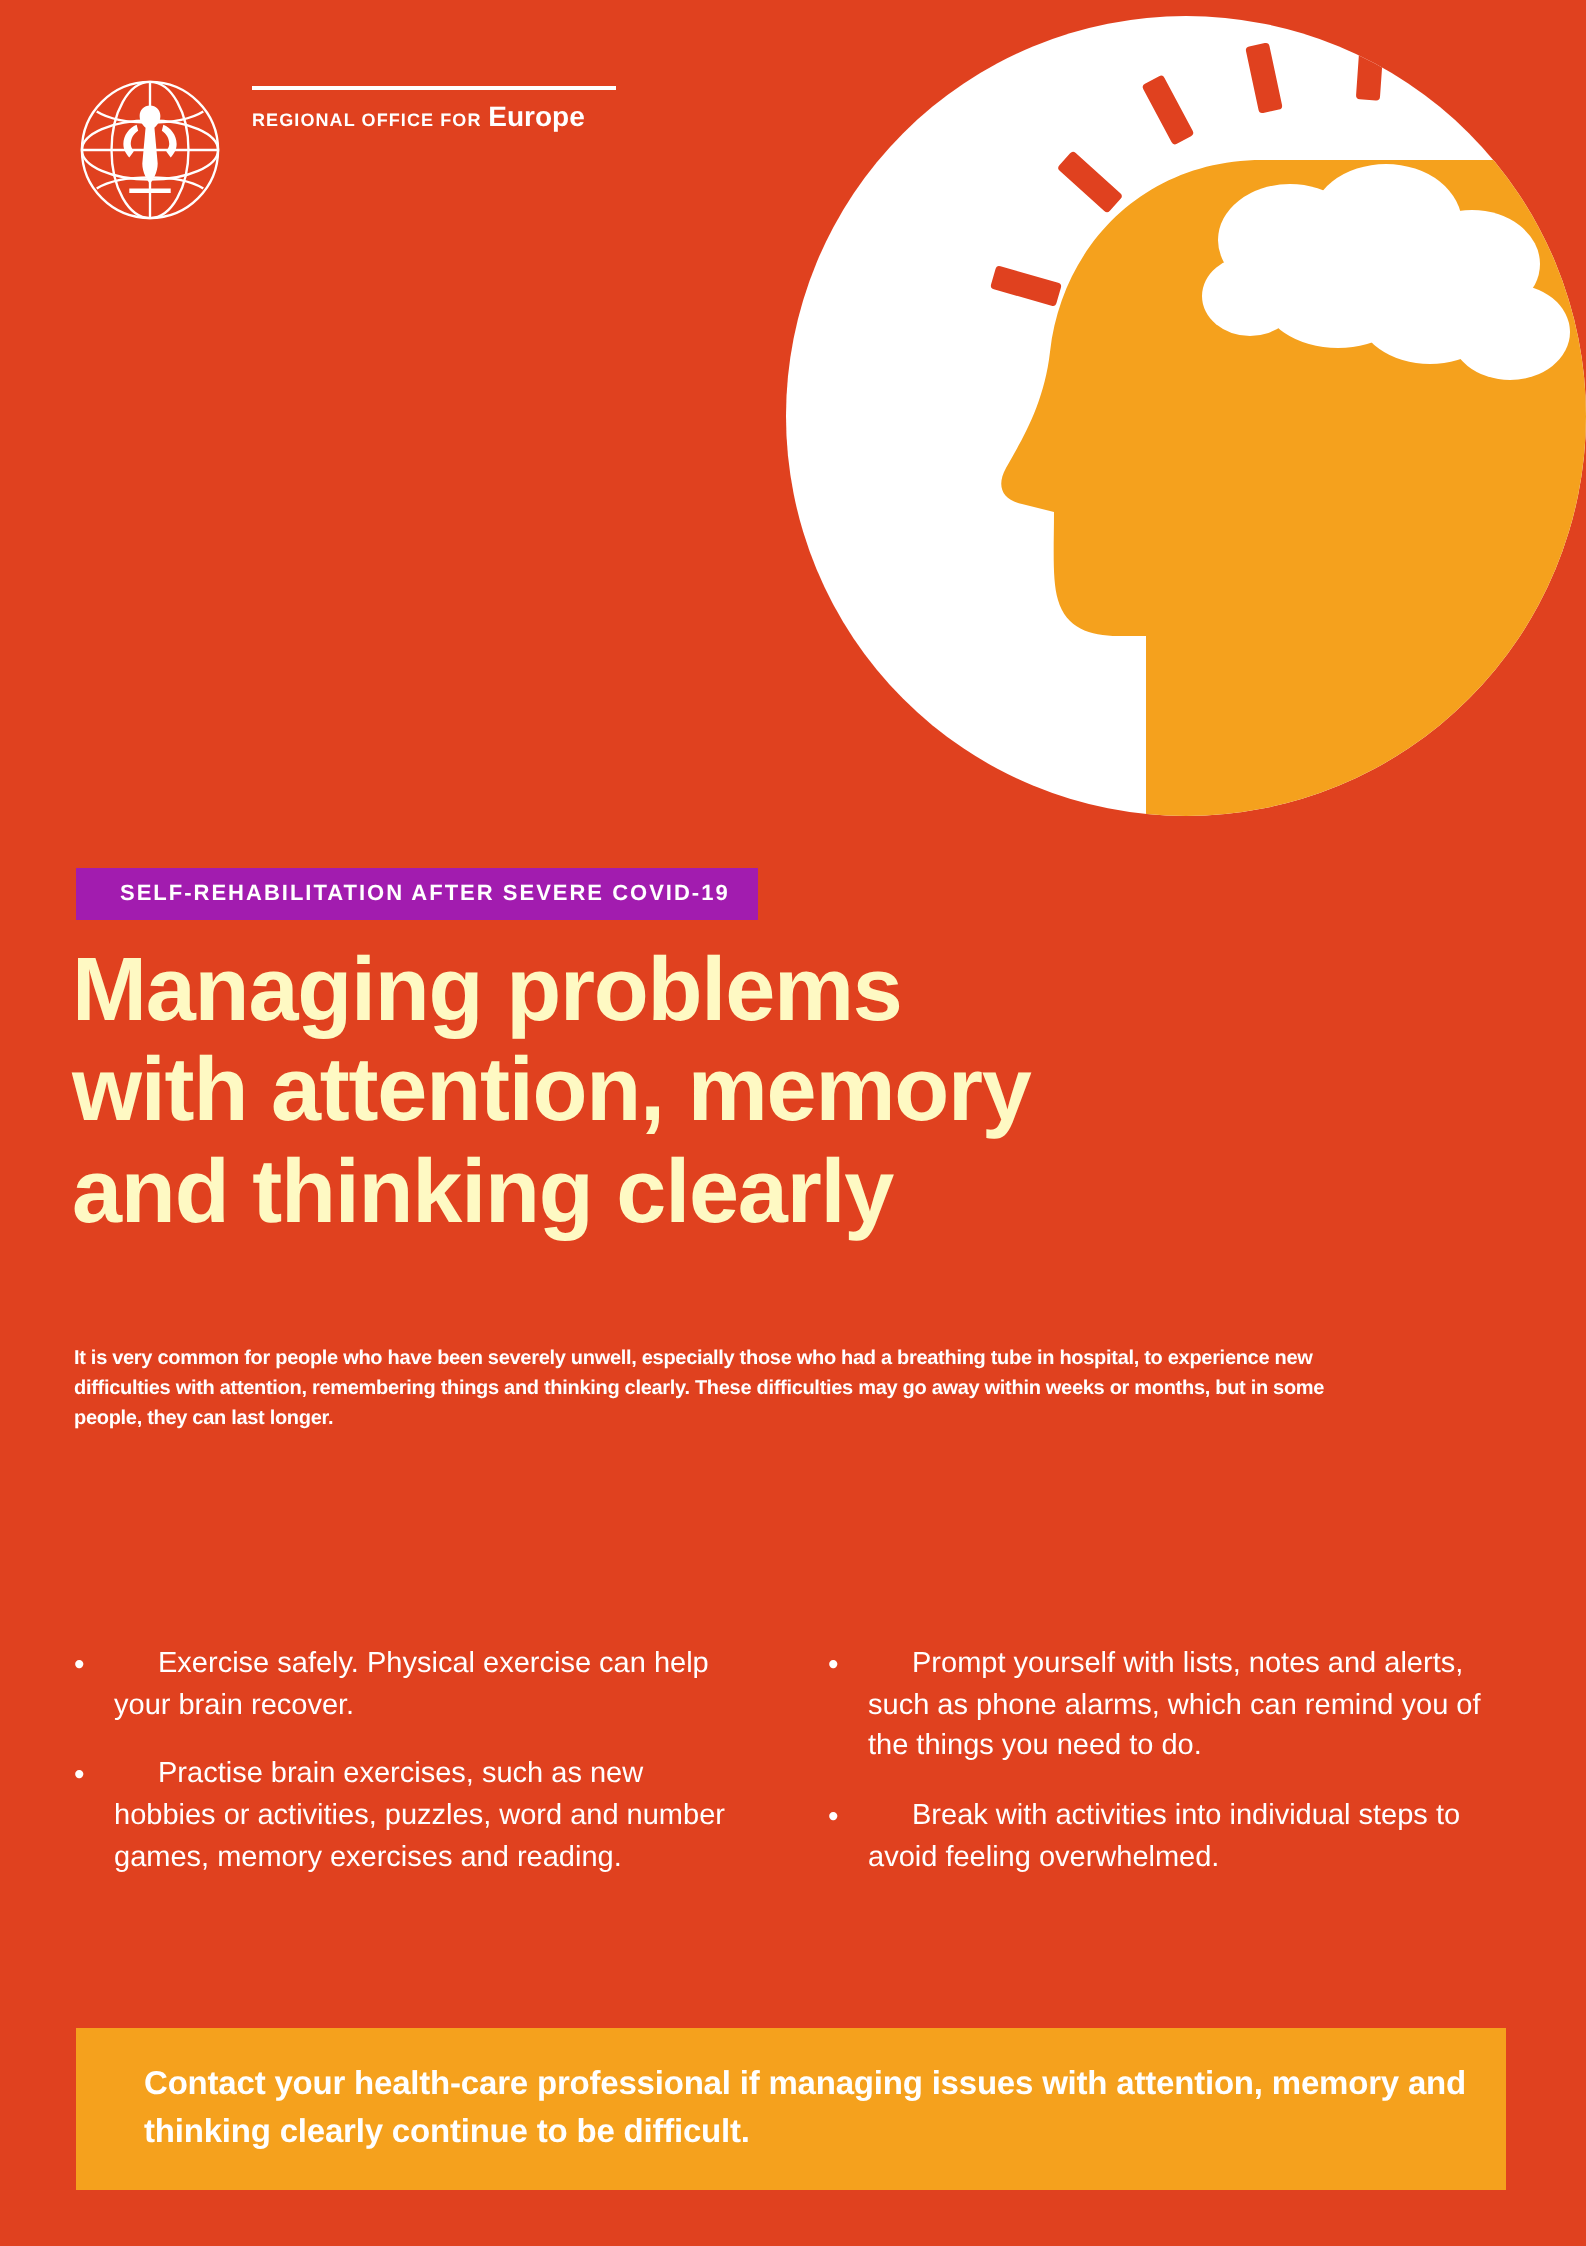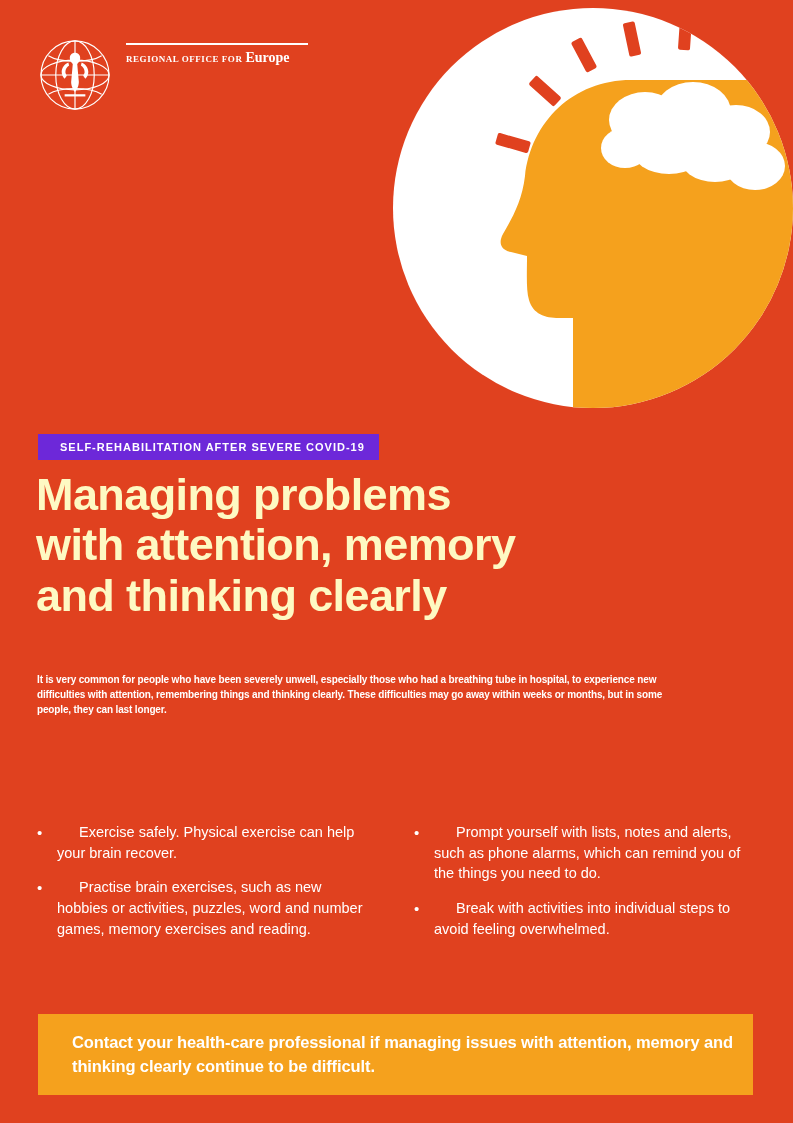--- a/index.html
+++ b/index.html
@@ -43,21 +43,20 @@
   .logo-rule {
     width: 182px;
     height: 1.5px;
     background: #ffffff;
     margin: 7px 0 5px 0;
   }
   .logo-region {
     font-size: 10.5px;
     letter-spacing: 0.4px;
     font-weight: bold;
-    font-family: Liberation Serif, serif;
   }
   .logo-region .region-small {
     font-size: 9px;
     font-weight: bold;
     letter-spacing: 0.55px;
   }
   .logo-region .region-name {
     font-size: 14px;
     font-weight: bold;
     letter-spacing: 0;
@@ -84,21 +83,21 @@
     position: absolute;
     top: 0;
     left: 0;
   }
 
   
   .eyebrow {
     position: absolute;
     top: 434px;
     left: 38px;
-    background: #6d28d9;
+    background: #a21caf;
     color: #ffffff;
     font-size: 11px;
     font-weight: bold;
     letter-spacing: 1.0px;
     padding: 7px 14px 7px 22px;
     min-width: 340px;
     box-sizing: border-box;
   }
 
   

